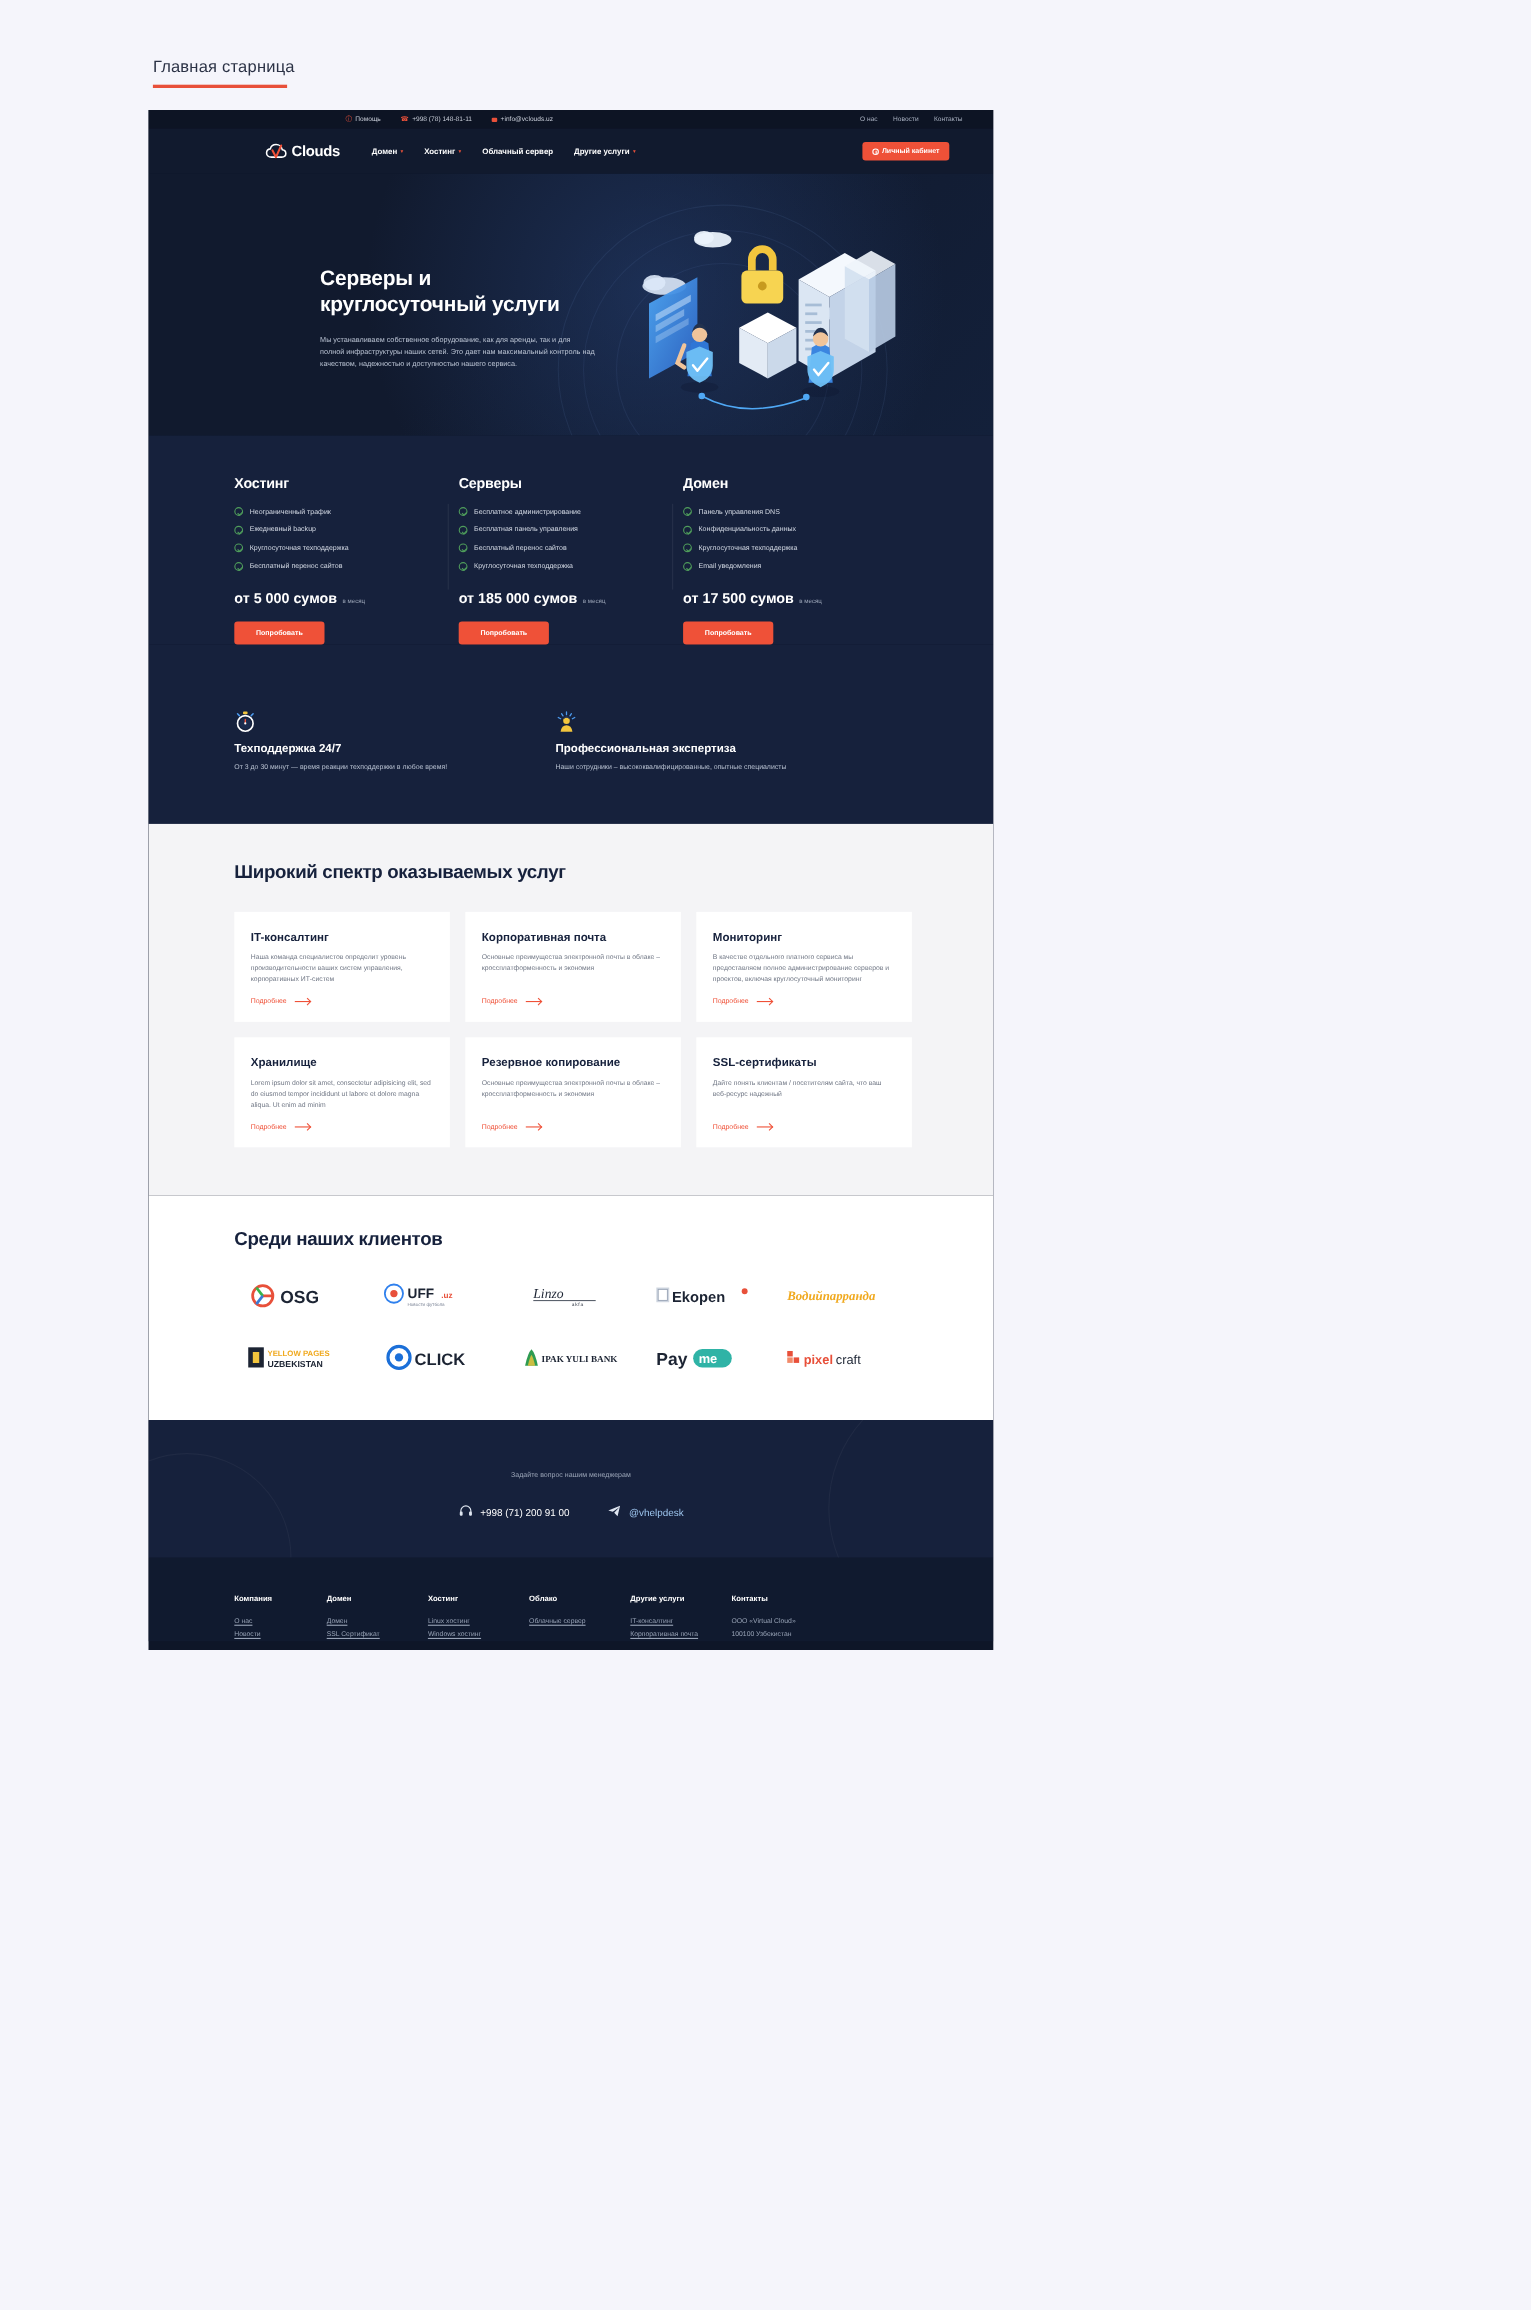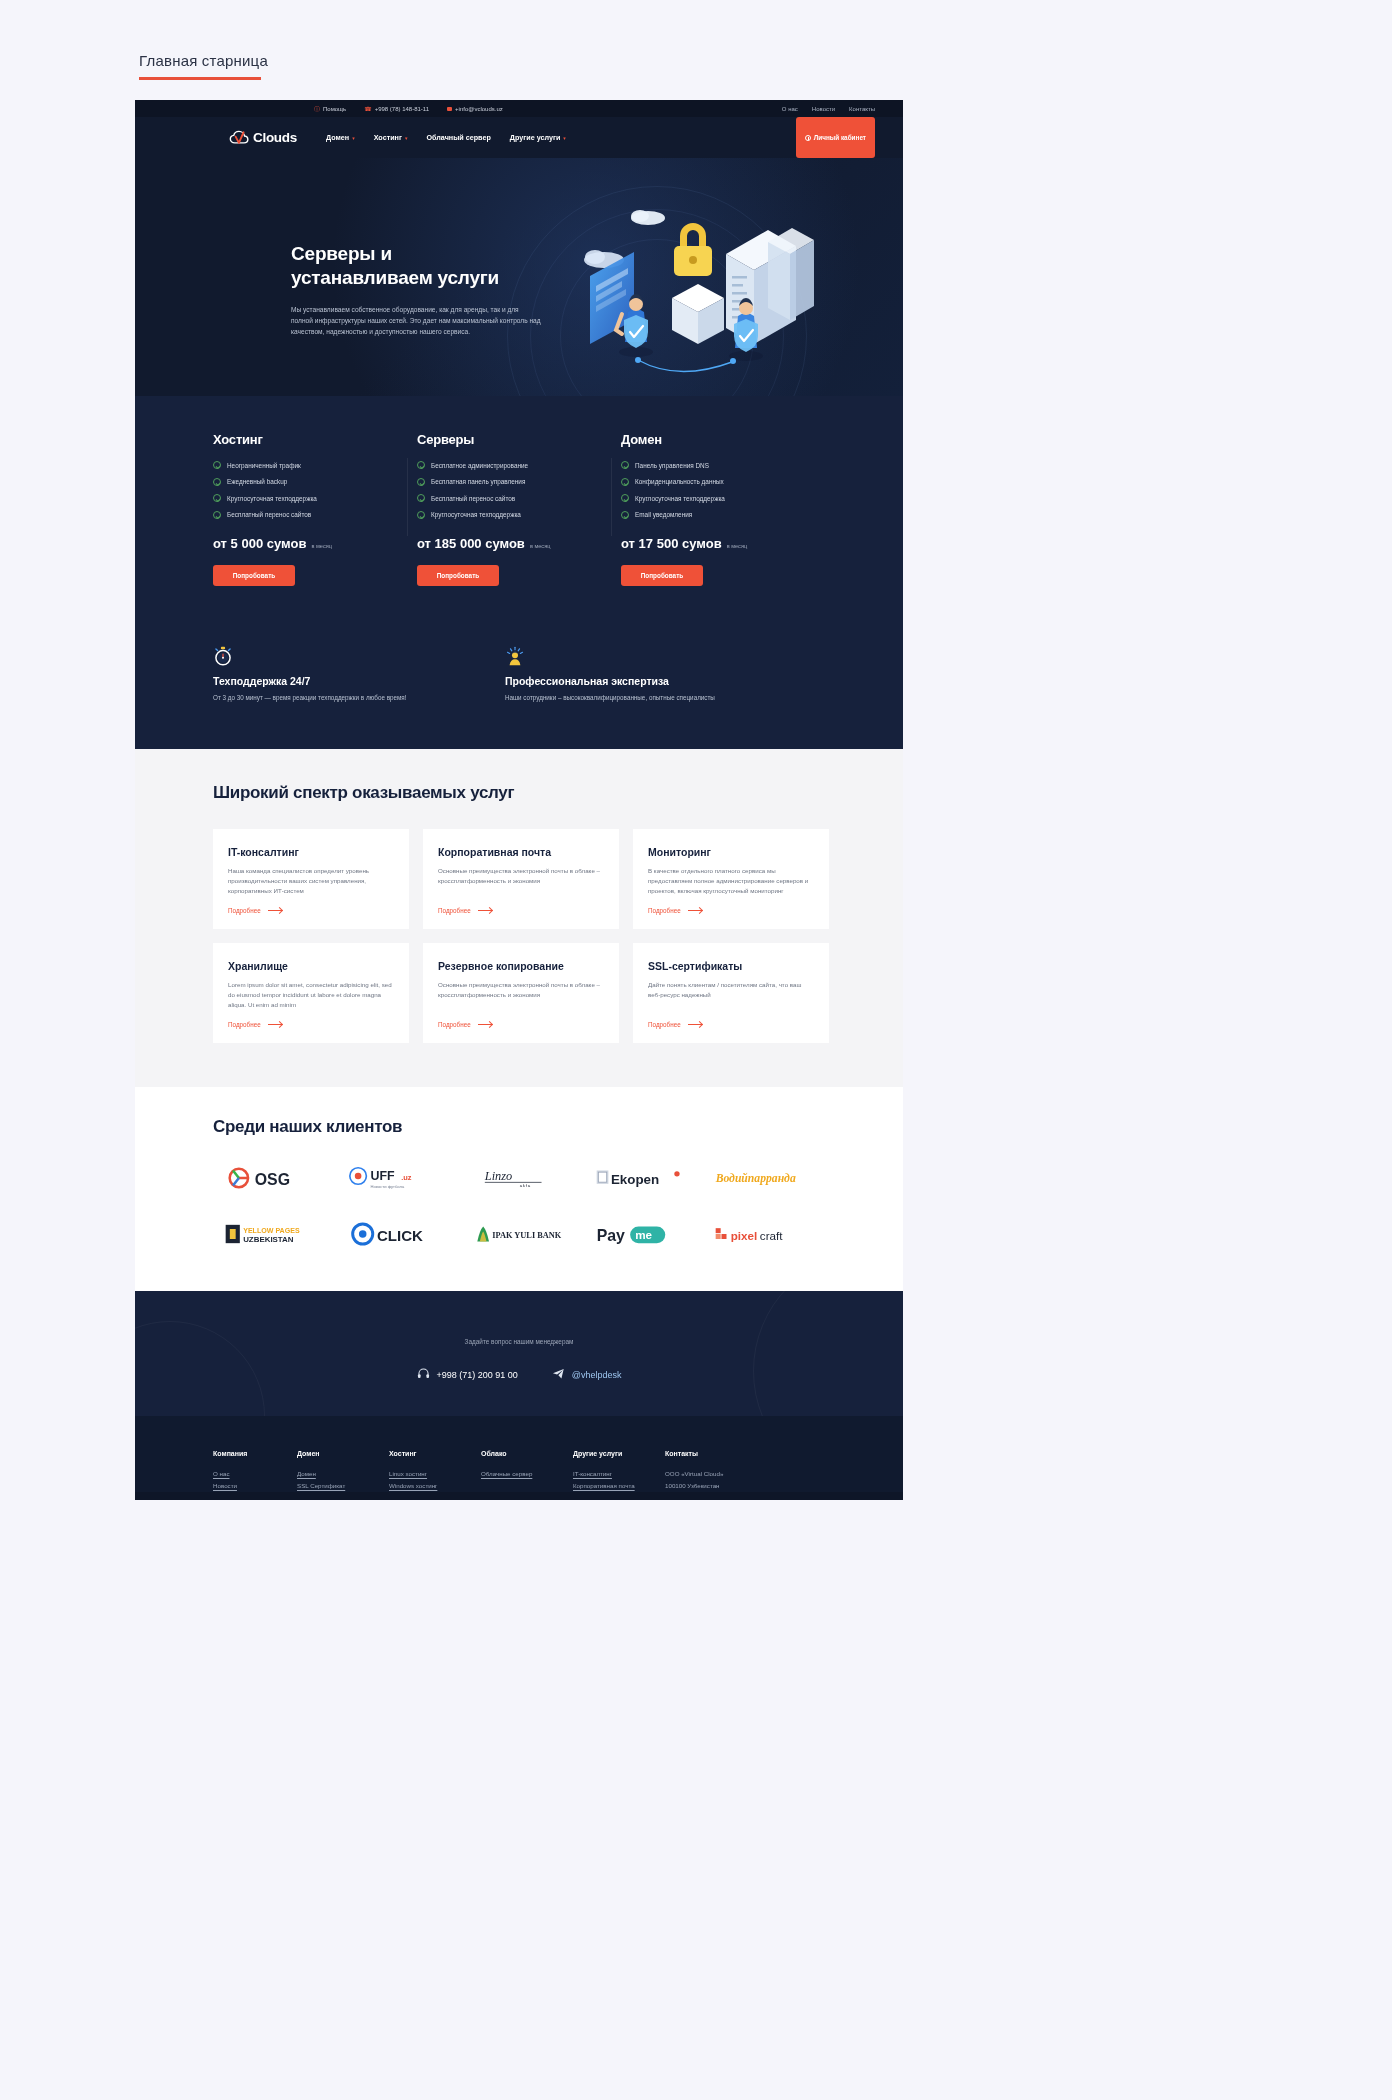--- a/index.html
+++ b/index.html
@@ -39,21 +39,21 @@
   .topbar-left { display: flex; gap: 18px; margin-left: 151px; }
   .topbar-right { display: flex; gap: 14px; margin-left: auto; }
   .tb-item { display: flex; align-items: center; gap: 3px; white-space: nowrap; }
   .tb-ico { color: #e8503a; font-size: 6px; line-height: 1; }
   .tb-sq { width: 5px; height: 4px; background: #e8503a; border-radius: 1px; display:inline-block; }
   .topbar-right .tb-item { color: #aab2c2; }
 
   
   .nav {
     height: 41px; background: #111a2e;
-    display: flex; padding: 0 28px;
+    display: flex; align-items: center; padding: 0 40px;
     position: relative;
   }
   .logo { display: flex; align-items: center; margin-left: 66px; gap: 1px; }
   .logo-mark {
     position: relative; width: 23px; height: 16px;
   }
   .logo-mark svg { display:block; }
   .logo-text { color: #fff; font-size: 13.5px; font-weight: 700; letter-spacing: -.3px; }
   .nav-links { display: flex; align-items: center; gap: 19px; margin-left: 29px; }
   .nav-link {
@@ -253,21 +253,21 @@
         <span class="cta-ico"></span>
         <span>Личный кабинет</span>
       </button>
     </div>
 
     <div class="hero">
       <div class="hero-rings"></div>
       <div class="hero-text">
         <div class="hero-title">
           <div>Серверы и</div>
-          <div>устанавливаем услуги</div>
+          <div>круглосуточный услуги</div>
         </div>
         <div class="hero-sub">Мы устанавливаем собственное оборудование, как для аренды, так и для полной инфраструктуры наших сетей. Это дает нам максимальный контроль  над качеством, надежностью и доступностью нашего сервиса.</div>
       </div>
       <div class="hero-art">
         <svg viewBox="0 0 300 190" width="300" height="190">
           <defs>
             <linearGradient id="gA" x1="0" y1="0" x2="1" y2="1">
               <stop offset="0" stop-color="#4fa8f5"></stop>
                 <stop offset="1" stop-color="#2d63c4"></stop>
             </linearGradient>

